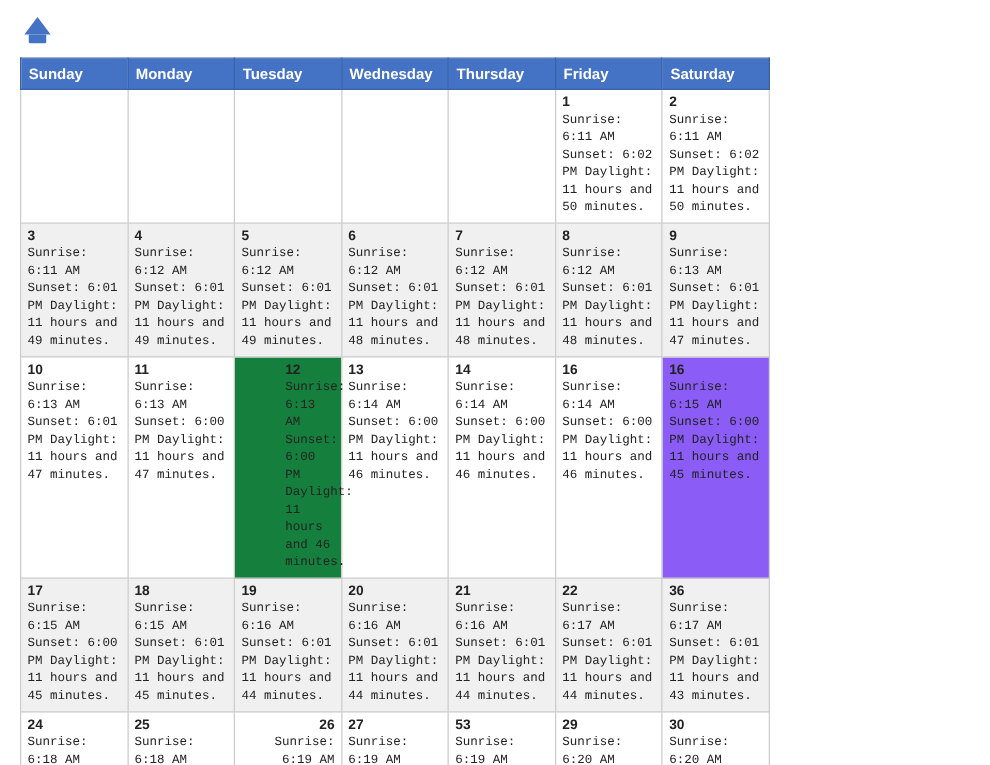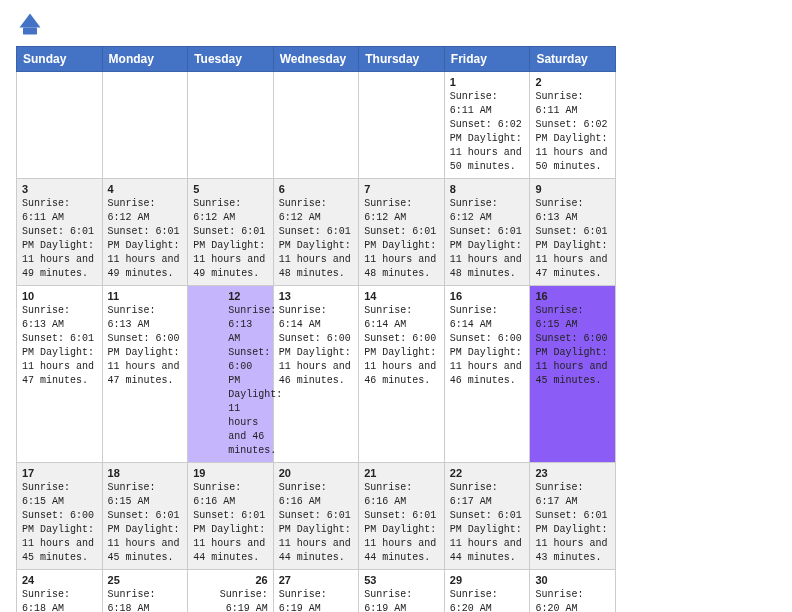--- a/index.html
+++ b/index.html
@@ -210,21 +210,21 @@
 Daylight: 11 hours
 and 47 minutes.</div>
           </td>
           <td style="background: rgb(255, 255, 255);">
             <span class="day-num">11</span>
             <div class="cell-info">Sunrise: 6:13 AM
 Sunset: 6:00 PM
 Daylight: 11 hours
 and 47 minutes.</div>
           </td>
-          <td style="background: #c4b5fd; padding-left: 40px;">
+          <td style="background: #15803d; padding-left: 40px;">
             <span class="day-num">12</span>
             <div class="cell-info">Sunrise: 6:13 AM
 Sunset: 6:00 PM
 Daylight: 11 hours
 and 46 minutes.</div>
           </td>
           <td style="background: rgb(255, 255, 255);">
             <span class="day-num">13</span>
             <div class="cell-info">Sunrise: 6:14 AM
 Sunset: 6:00 PM
@@ -290,21 +290,21 @@
 and 44 minutes.</div>
           </td>
           <td style="background: rgb(240, 240, 240);">
             <span class="day-num">22</span>
             <div class="cell-info">Sunrise: 6:17 AM
 Sunset: 6:01 PM
 Daylight: 11 hours
 and 44 minutes.</div>
           </td>
           <td style="background: rgb(240, 240, 240);">
-            <span class="day-num">23</span>
+            <span class="day-num">36</span>
             <div class="cell-info">Sunrise: 6:17 AM
 Sunset: 6:01 PM
 Daylight: 11 hours
 and 43 minutes.</div>
           </td>
         </tr>
         <tr>
           <td style="background: rgb(255, 255, 255);">
             <span class="day-num">24</span>
             <div class="cell-info">Sunrise: 6:18 AM

